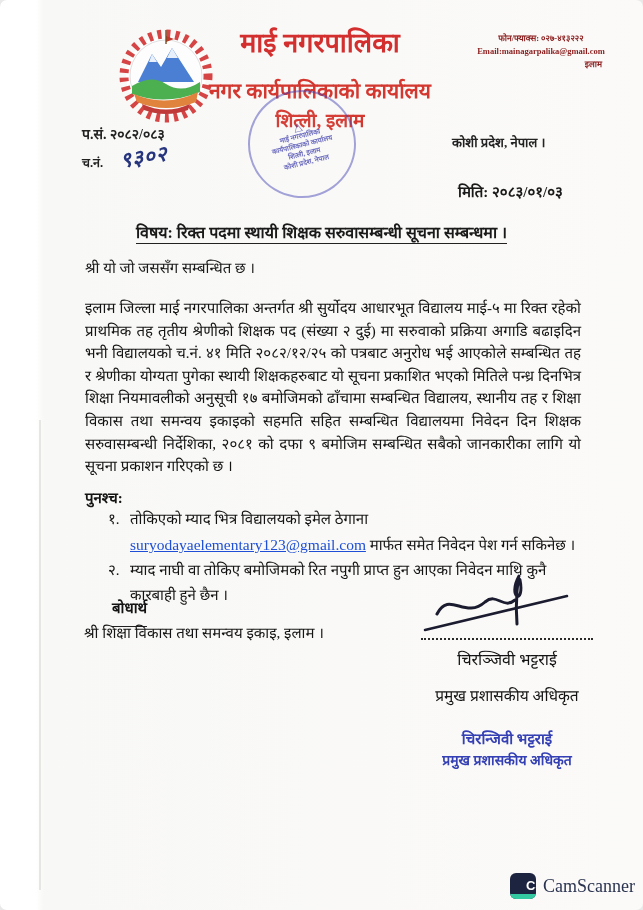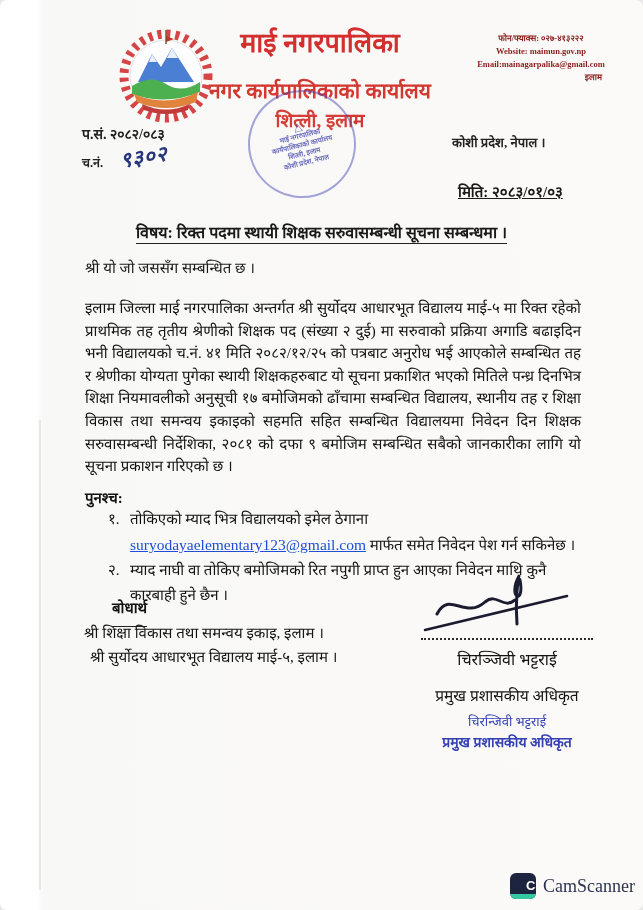--- a/index.html
+++ b/index.html
@@ -40,21 +40,21 @@
   }
   .stamp-circle .inner { font-size:7px; font-weight:bold; line-height:9px; text-align:center; }
   .stamp-circle .mini-emblem { font-size:11px; line-height:12px; color:rgba(54,54,170,.8); }
 
   
   .psn { left:82px; top:124px; font-size:14px; font-weight:bold; color:#222; }
   .chn { left:82px; top:154px; font-size:12.5px; font-weight:bold; color:#222; }
   .chn-no { left:120px; top:142px; font-size:21px; color:#27357e; font-style:italic;
             transform:rotate(-9deg); font-weight:bold; letter-spacing:1px; }
   .province { left:452px; top:133px; font-size:13px; font-weight:bold; color:#222; }
-  .date { left:458px; top:181px; font-size:15px; font-weight:bold; color:#1a1a1a;text-decoration:underline; }
+  .date { left:458px; top:181px; font-size:15px; font-weight:bold; color:#1a1a1a; }
 
   
   .subject { left:0; top:221px; width:643px; text-align:center; }
   .subject span { font-size:16px; font-weight:bold; color:#1a1a1a;
                   border-bottom:1.5px solid #222; padding-bottom:2px; }
 
   .salutation { left:85px; top:257px; font-size:15px; color:#1a1a1a; }
 
   
   .body-par { left:85px; top:297px; width:496px; font-size:15px; color:#141414;
@@ -74,21 +74,21 @@
                border-bottom:1.5px solid #222; padding-bottom:9px; }
   .cc1 { left:84px; top:622px; font-size:15px; color:#141414; }
   .cc2 { left:90px; top:646px; font-size:15px; color:#141414; }
 
   
   .sig-block { left:392px; top:572px; width:230px; text-align:center; }
   .sig-svg { display:block; margin:0 auto; }
   .dotted { width:172px; margin:-6px auto 0; border-bottom:2.5px dotted #2a2a2a; }
   .sig-name { margin-top:8px; font-size:16px; color:#141414; }
   .sig-title { margin-top:14px; font-size:15.5px; color:#141414; }
-  .stamp-name { margin-top:6px; font-size:13px; font-weight:normal; color:#3440b4; }
+  .stamp-name { margin-top:22px; font-size:15px; font-weight:bold; color:#3440b4; }
   .stamp-title { margin-top:2px; font-size:14px; font-weight:bold; color:#3440b4; }
 
   
   .cs-footer { left:510px; top:873px; display:flex; align-items:center; gap:7px; }
   .cs-logo { width:26px; height:26px; border-radius:6px; background:#1d2440; position:relative;
              display:flex; align-items:center; justify-content:center; overflow:hidden;padding-left:24px; }
   .cs-logo .strip { position:absolute; bottom:0; left:0; width:100%; height:5px; background:#35c9a2; }
   .cs-logo .cs-text { color:#ffffff; font-weight:bold; font-size:13px;
                       font-family:"Liberation Sans","DejaVu Sans",sans-serif; line-height:20px; }
   .cs-word { font-size:18px; color:#2a3350; font-family:"Liberation Serif","DejaVu Serif",serif; }
@@ -117,21 +117,20 @@
   </div>
 
   <div class="abs title-block">
     <div class="t1 dev">माई नगरपालिका</div>
     <div class="t2 dev">नगर कार्यपालिकाको कार्यालय</div>
     <div class="t3 dev">शित्ली, इलाम</div>
   </div>
 
   <div class="abs contact">
     <div class="ln dev">फोन/फ्याक्स: ०२७-४१३२२२</div>
-    <div class="ln">Website: maimun.gov.np</div>
     <div class="ln">Email:mainagarpalika@gmail.com</div>
     <div class="ln ln-cont dev">इलाम</div>
   </div>
 
   <div class="abs stamp-circle">
     <div class="mini-emblem">△</div>
     <div class="inner dev">
       <div>माई नगरपालिका</div>
       <div>कार्यपालिकाको कार्यालय</div>
       <div>शित्ली, इलाम</div>
@@ -165,21 +164,20 @@
       </div>
     </div>
     <div class="row">
       <div class="num dev">२.</div>
       <div class="txt dev">म्याद नाघी वा तोकिए बमोजिमको रित नपुगी प्राप्त हुन आएका निवेदन माथि कुनै कारबाही हुने छैन ।</div>
     </div>
   </div>
 
   <div class="abs bodhartha dev">बोधार्थ</div>
   <div class="abs cc1 dev">श्री शिक्षा विकास तथा समन्वय इकाइ, इलाम ।</div>
-  <div class="abs cc2 dev">श्री सुर्योदय आधारभूत विद्यालय माई-५, इलाम ।</div>
 
   <div class="abs sig-block">
     <svg class="sig-svg" width="200" height="72" viewBox="0 0 200 72">
       <path d="M30 42 C 42 18, 58 48, 78 30 C 90 20, 96 38, 108 28" fill="none" stroke="#1c1c30" stroke-width="3" stroke-linecap="round"></path>
       <path d="M112 4 C 100 26, 118 34, 113 8 C 111 2, 108 30, 110 52" fill="none" stroke="#1c1c30" stroke-width="3" stroke-linecap="round"></path>
       <line x1="18" y1="58" x2="160" y2="24" stroke="#1c1c30" stroke-width="2.5" stroke-linecap="round"></line>
     </svg>
     <div class="dotted"></div>
     <div class="sig-name dev">चिरञ्जिवी भट्टराई</div>
     <div class="sig-title dev">प्रमुख प्रशासकीय अधिकृत</div>

